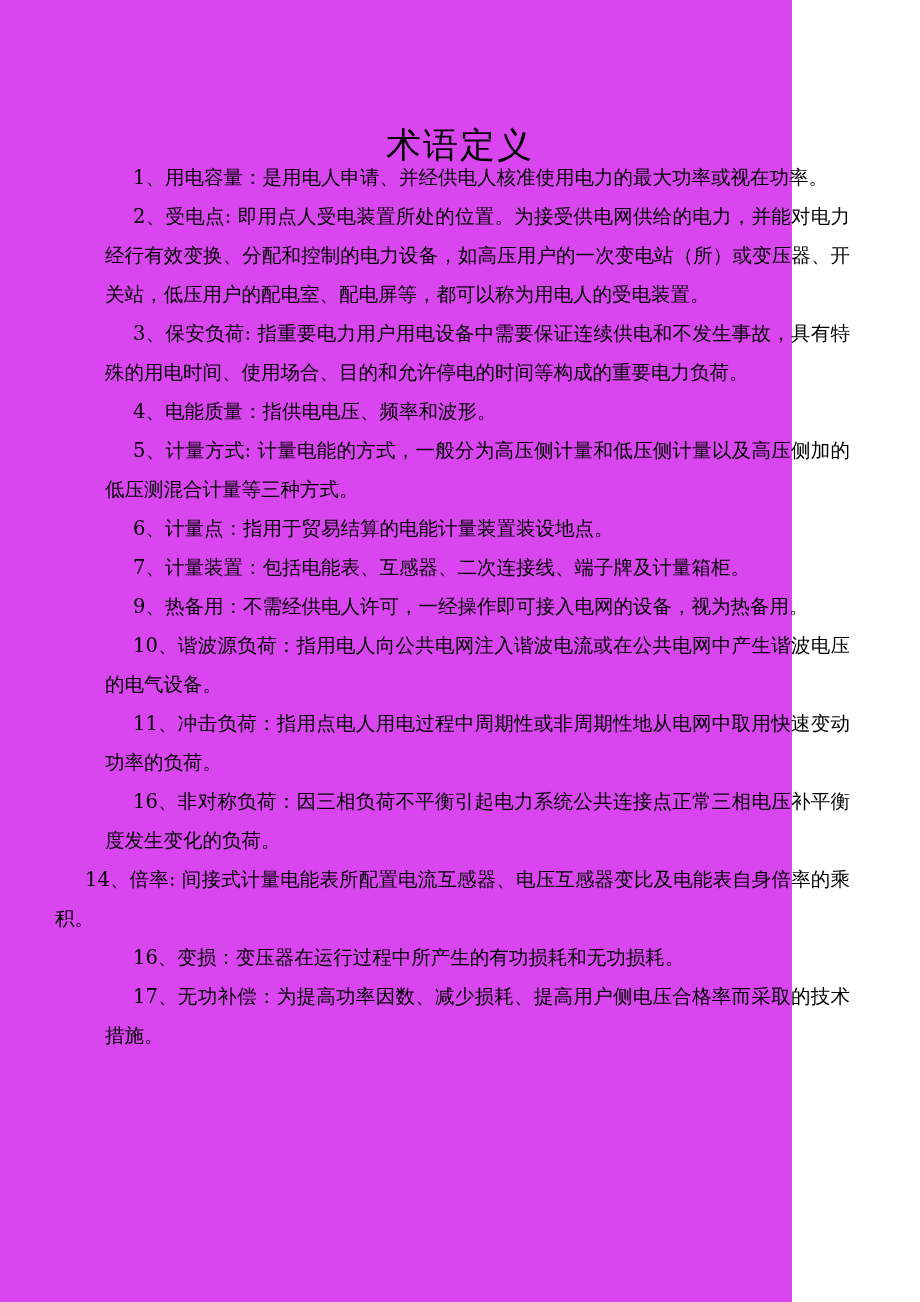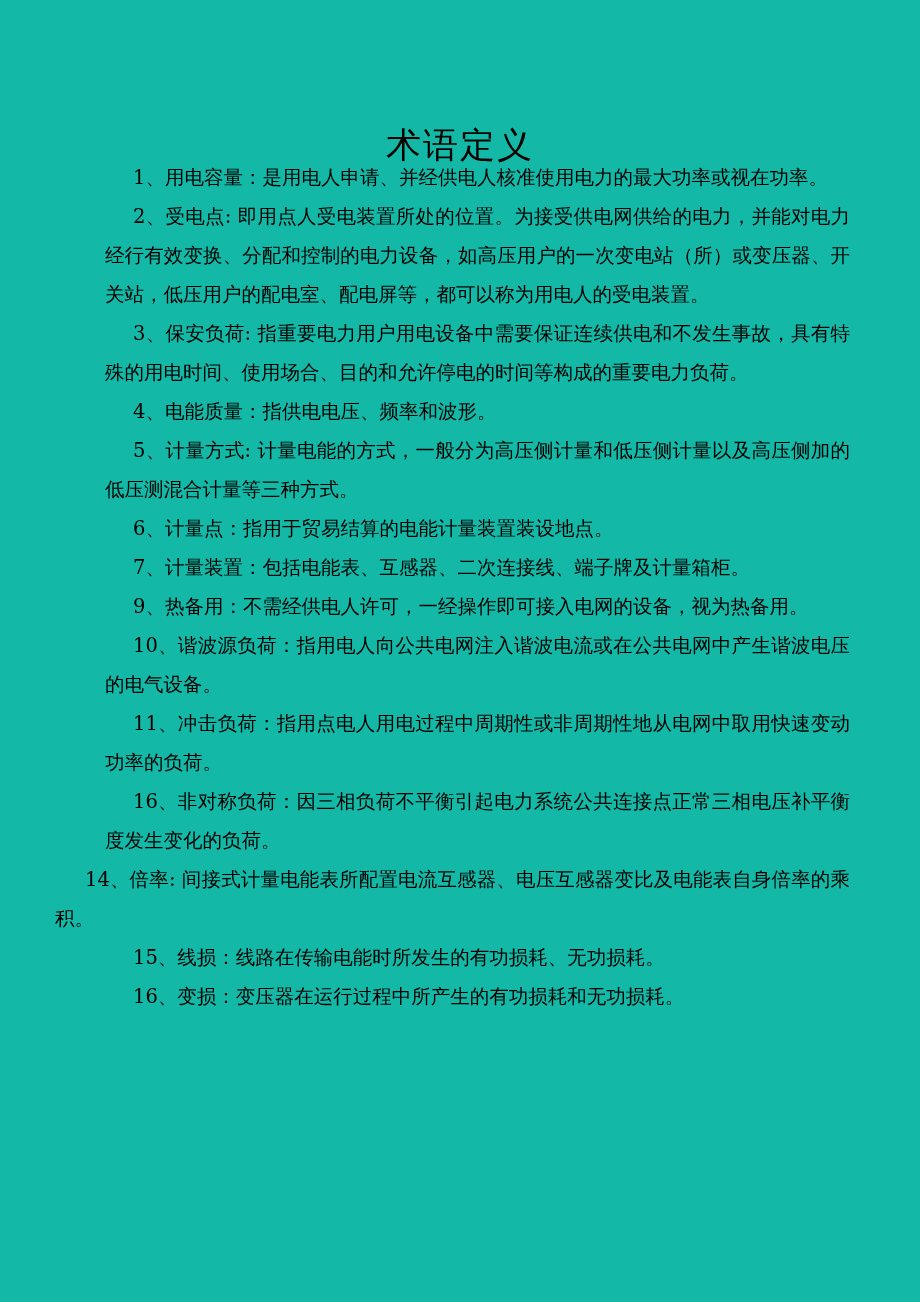--- a/index.html
+++ b/index.html
@@ -10,23 +10,23 @@
   }
   body {
     width: 920px;
     height: 1302px;
     overflow: hidden;
     font-family: "DejaVu Serif", "Liberation Serif", serif;
     color: #000000;
   }
   .page {
     position: relative;
-    width: 920px;
+    width: 792px;
     height: 1302px;
-    background: #14b8a6;
+    background: #d946ef;
     box-sizing: border-box;
   }
   .doc-title {
     position: absolute;
     top: 100px;
     left: 0;
     width: 920px;
     text-align: center;
     font-size: 35px;
     line-height: 44px;
@@ -82,20 +82,20 @@
     <p class="item">3、保安负荷: 指重要电力用户用电设备中需要保证连续供电和不发生事故，具有特殊的用电时间、使用场合、目的和允许停电的时间等构成的重要电力负荷。</p>
     <p class="item">4、电能质量：指供电电压、频率和波形。</p>
     <p class="item">5、计量方式: 计量电能的方式，一般分为高压侧计量和低压侧计量以及高压侧加的低压测混合计量等三种方式。</p>
     <p class="item">6、计量点：指用于贸易结算的电能计量装置装设地点。</p>
     <p class="item">7、计量装置：包括电能表、互感器、二次连接线、端子牌及计量箱柜。</p>
     <p class="item">9、热备用：不需经供电人许可，一经操作即可接入电网的设备，视为热备用。</p>
     <p class="item">10、谐波源负荷：指用电人向公共电网注入谐波电流或在公共电网中产生谐波电压的电气设备。</p>
     <p class="item">11、冲击负荷：指用点电人用电过程中周期性或非周期性地从电网中取用快速变动功率的负荷。</p>
     <p class="item">16、非对称负荷：因三相负荷不平衡引起电力系统公共连接点正常三相电压补平衡度发生变化的负荷。</p>
     <p class="item wide">14、倍率: 间接式计量电能表所配置电流互感器、电压互感器变比及电能表自身倍率的乘积。</p>
-    <p class="item">15、线损：线路在传输电能时所发生的有功损耗、无功损耗。</p>
     <p class="item">16、变损：变压器在运行过程中所产生的有功损耗和无功损耗。</p>
+    <p class="item">17、无功补偿：为提高功率因数、减少损耗、提高用户侧电压合格率而采取的技术措施。</p>
 
   </div>
 
   <div class="filler"></div>
 
 </div>
 
 </body></html>

